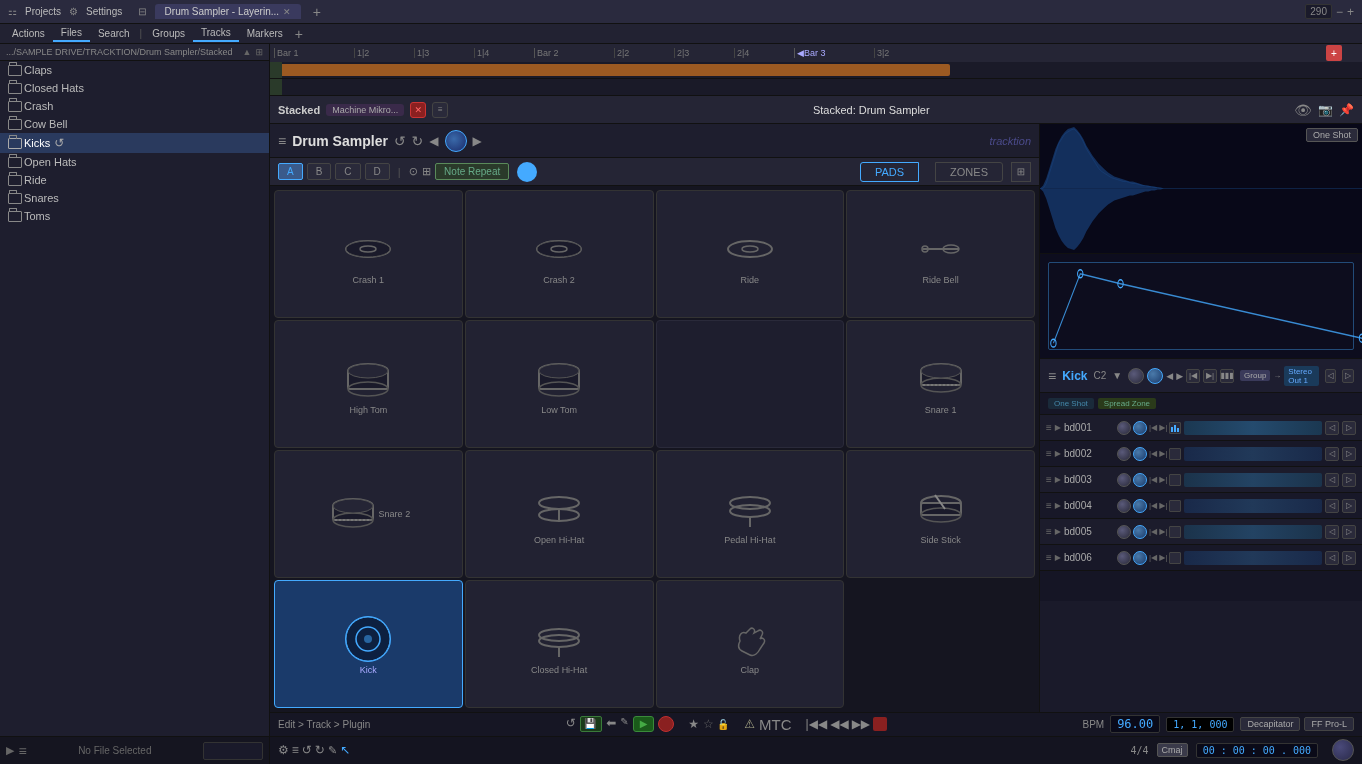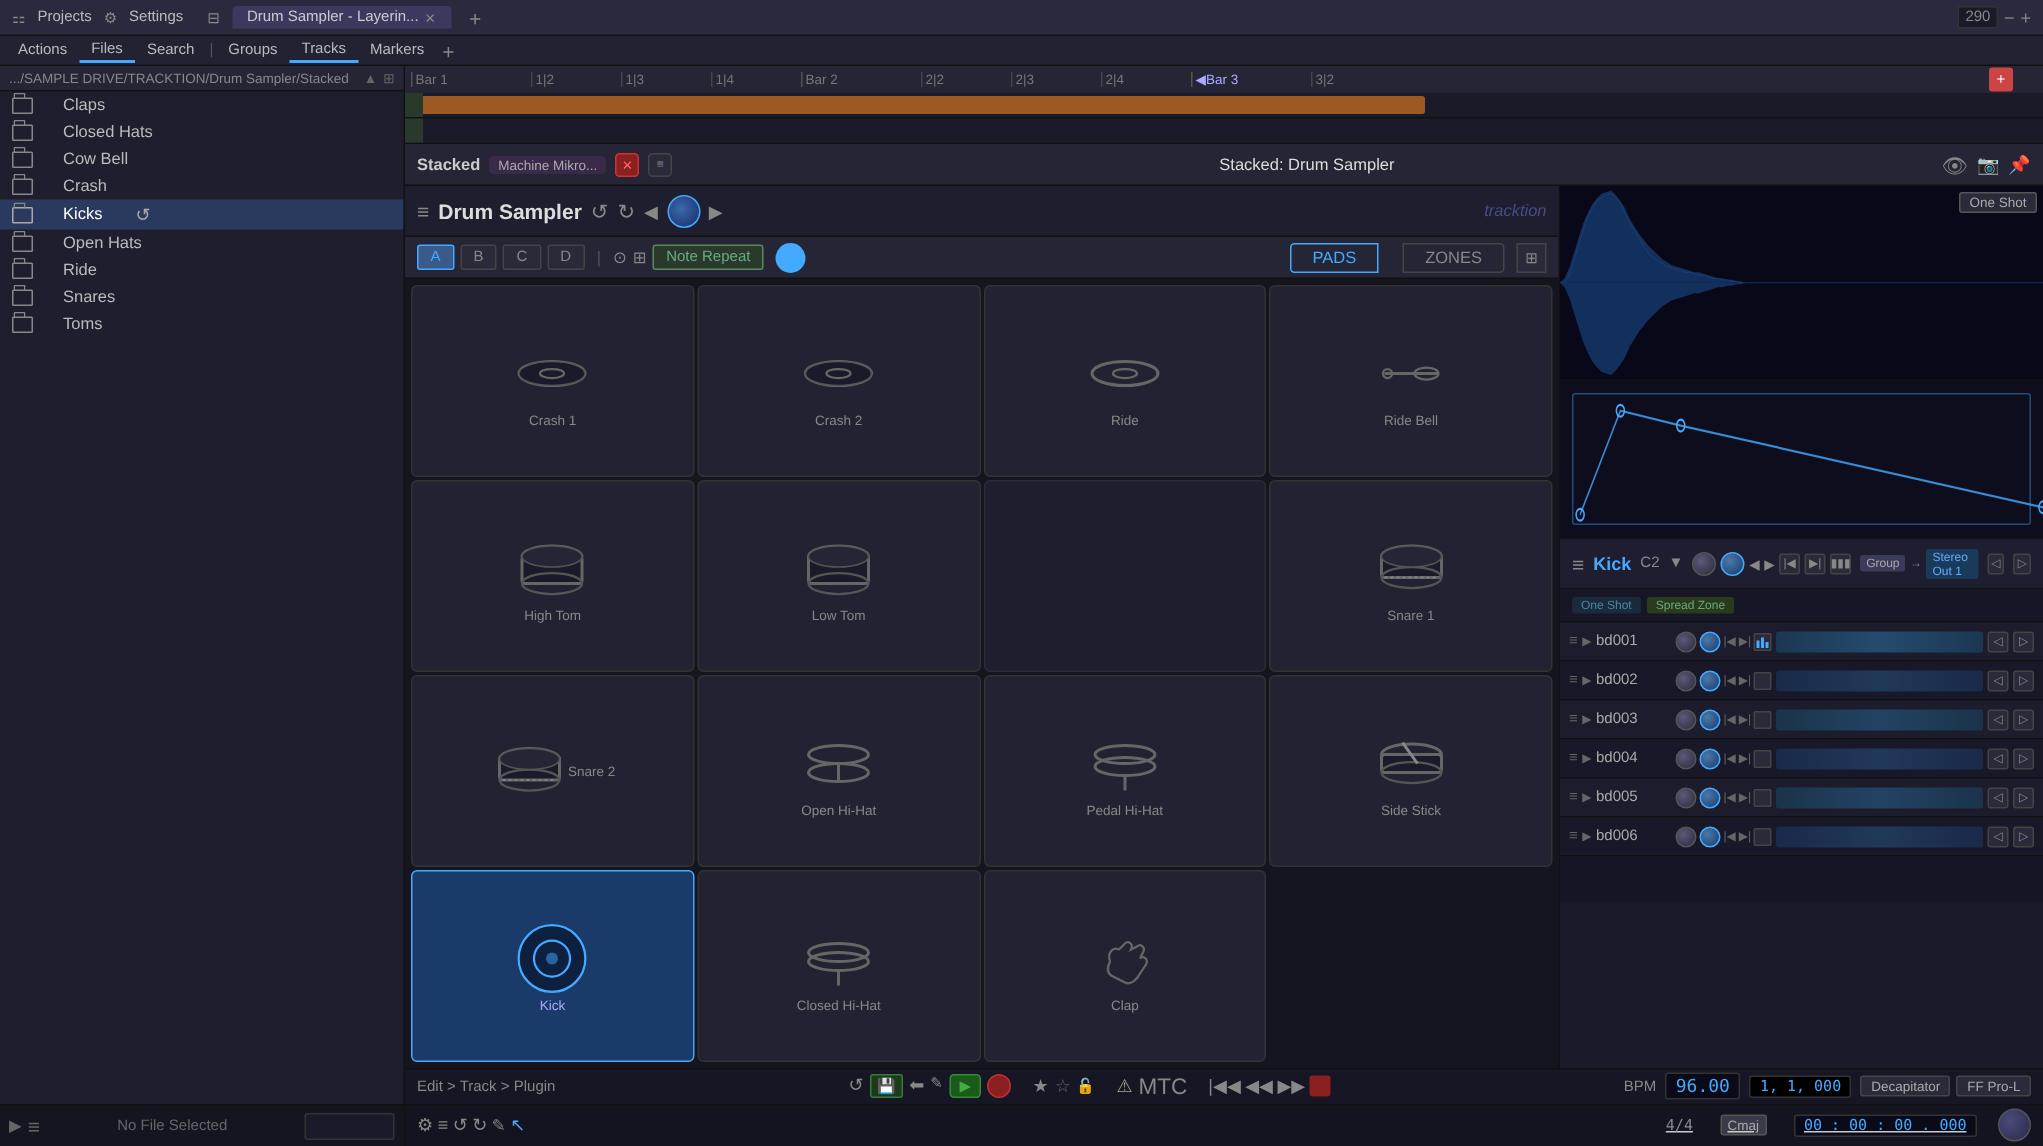--- a/index.html
+++ b/index.html
@@ -1,17 +1,17 @@
 <!DOCTYPE html>
 <html><head>
   <meta charset="utf-8">
   <style>
     * { margin: 0; padding: 0; box-sizing: border-box; }
     body { width: 1362px; height: 764px; background: #1a1a2e; font-family: 'Segoe UI', Arial, sans-serif; font-size: 11px; color: #ccc; overflow: hidden; }
-    .sidebar-item { display: flex; align-items: center; padding: 3px 8px; gap: 20px; cursor: pointer; font-size: 11px; color: #bbb; }
+    .sidebar-item { display: flex; align-items: center; padding: 3px 8px; gap: 2px; cursor: pointer; font-size: 11px; color: #bbb; }
     .sidebar-item.selected { background: #2a3a5e; color: #fff; }
     .folder-icon { width: 14px; height: 11px; border: 1px solid #888; border-radius: 1px; position: relative; background: transparent; display: inline-block; }
     .folder-icon::before { content: ''; position: absolute; top: -4px; left: 0; width: 6px; height: 3px; border: 1px solid #888; border-bottom: none; border-radius: 1px 1px 0 0; }
 
     
     ::-webkit-scrollbar { width: 6px; height: 6px; }
     ::-webkit-scrollbar-track { background: #1a1a2a; }
     ::-webkit-scrollbar-thumb { background: #3a3a5a; border-radius: 3px; }
   </style>
 </head>
@@ -62,25 +62,25 @@
         <div class="sidebar-item">
           <span class="folder-icon"></span>
           <span>Claps</span>
         </div>
         <div class="sidebar-item">
           <span class="folder-icon"></span>
           <span>Closed Hats</span>
         </div>
         <div class="sidebar-item">
           <span class="folder-icon"></span>
+          <span>Crash</span>
+        </div>
+        <div class="sidebar-item">
+          <span class="folder-icon"></span>
           <span>Cow Bell</span>
-        </div>
-        <div class="sidebar-item">
-          <span class="folder-icon"></span>
-          <span>Crash</span>
         </div>
         <div class="sidebar-item selected">
           <span class="folder-icon" style="border-color:#aaa;"></span>
           <span>Kicks</span>
           <span style="color:#aaa; font-size:12px; margin-left:2px;">↺</span>
         </div>
         <div class="sidebar-item">
           <span class="folder-icon"></span>
           <span>Open Hats</span>
         </div>
@@ -539,21 +539,21 @@
 
         <div style="height:28px; display:flex; align-items:center; padding:0 8px; gap:6px; background:#141420;">
           <div style="display:flex; gap:3px; align-items:center;">
             <span style="color:#888; cursor:pointer; font-size:12px;">⚙</span>
             <span style="color:#888; cursor:pointer; font-size:12px;">≡</span>
             <span style="color:#888; cursor:pointer; font-size:12px;">↺</span>
             <span style="color:#888; cursor:pointer; font-size:12px;">↻</span>
             <span style="color:#888; cursor:pointer; font-size:11px;">✎</span>
             <span style="color:#4af; cursor:pointer; font-size:12px;">↖</span>
           </div>
-          <div style="display:flex; gap:18px; align-items:center; margin-left:auto;text-decoration:underline;">
+          <div style="display:flex; gap:8px; align-items:center; margin-left:auto;">
             <span style="color:#888; font-size:10px; font-family:monospace;">4/4</span>
             <span style="background:#3a3a4a; border:1px solid #555; color:#aaa; font-size:9px; padding:1px 4px; border-radius:2px;">Cmaj</span>
             <span style="background:#0a0a18; border:1px solid #333; color:#4af; font-size:10px; font-family:monospace; padding:1px 6px; border-radius:2px;">00 : 00 : 00 . 000</span>
           </div>
           <div style="display:flex; align-items:center; gap:3px; margin-left:8px;">
             <div style="width:22px; height:22px; border-radius:50%; background:radial-gradient(circle at 35% 35%, #4a4a7a, #2a2a4a); border:1px solid #555; cursor:pointer;"></div>
           </div>
         </div>
       </div>
     </div>

